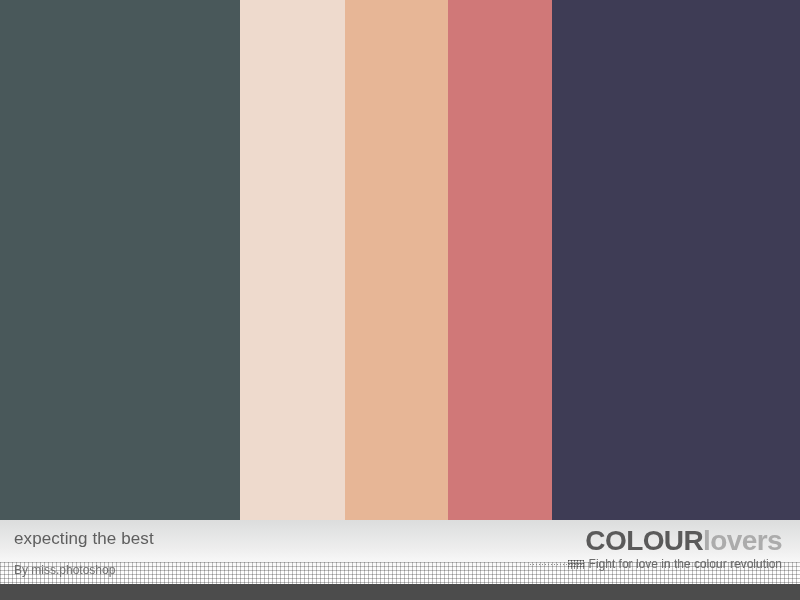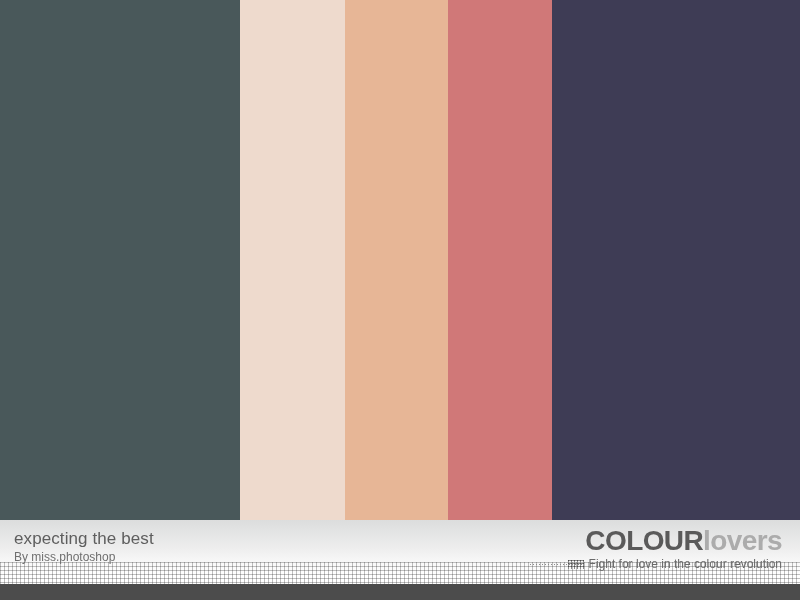--- a/index.html
+++ b/index.html
@@ -79,21 +79,21 @@
     font-size: 17px;
     color: #5e5e5e;
     line-height: 20px;
     letter-spacing: 0.1px;
     white-space: nowrap;
   }
   #palette-author {
     font-size: 12px;
     color: #6f6f6f;
     line-height: 15px;
-    margin-top: 1px;
+    margin-top: 14px;
     white-space: nowrap;
   }
 
   
   #brand {
     position: absolute;
     right: 18px;
     top: 6px;
     z-index: 3;
     text-align: right;

